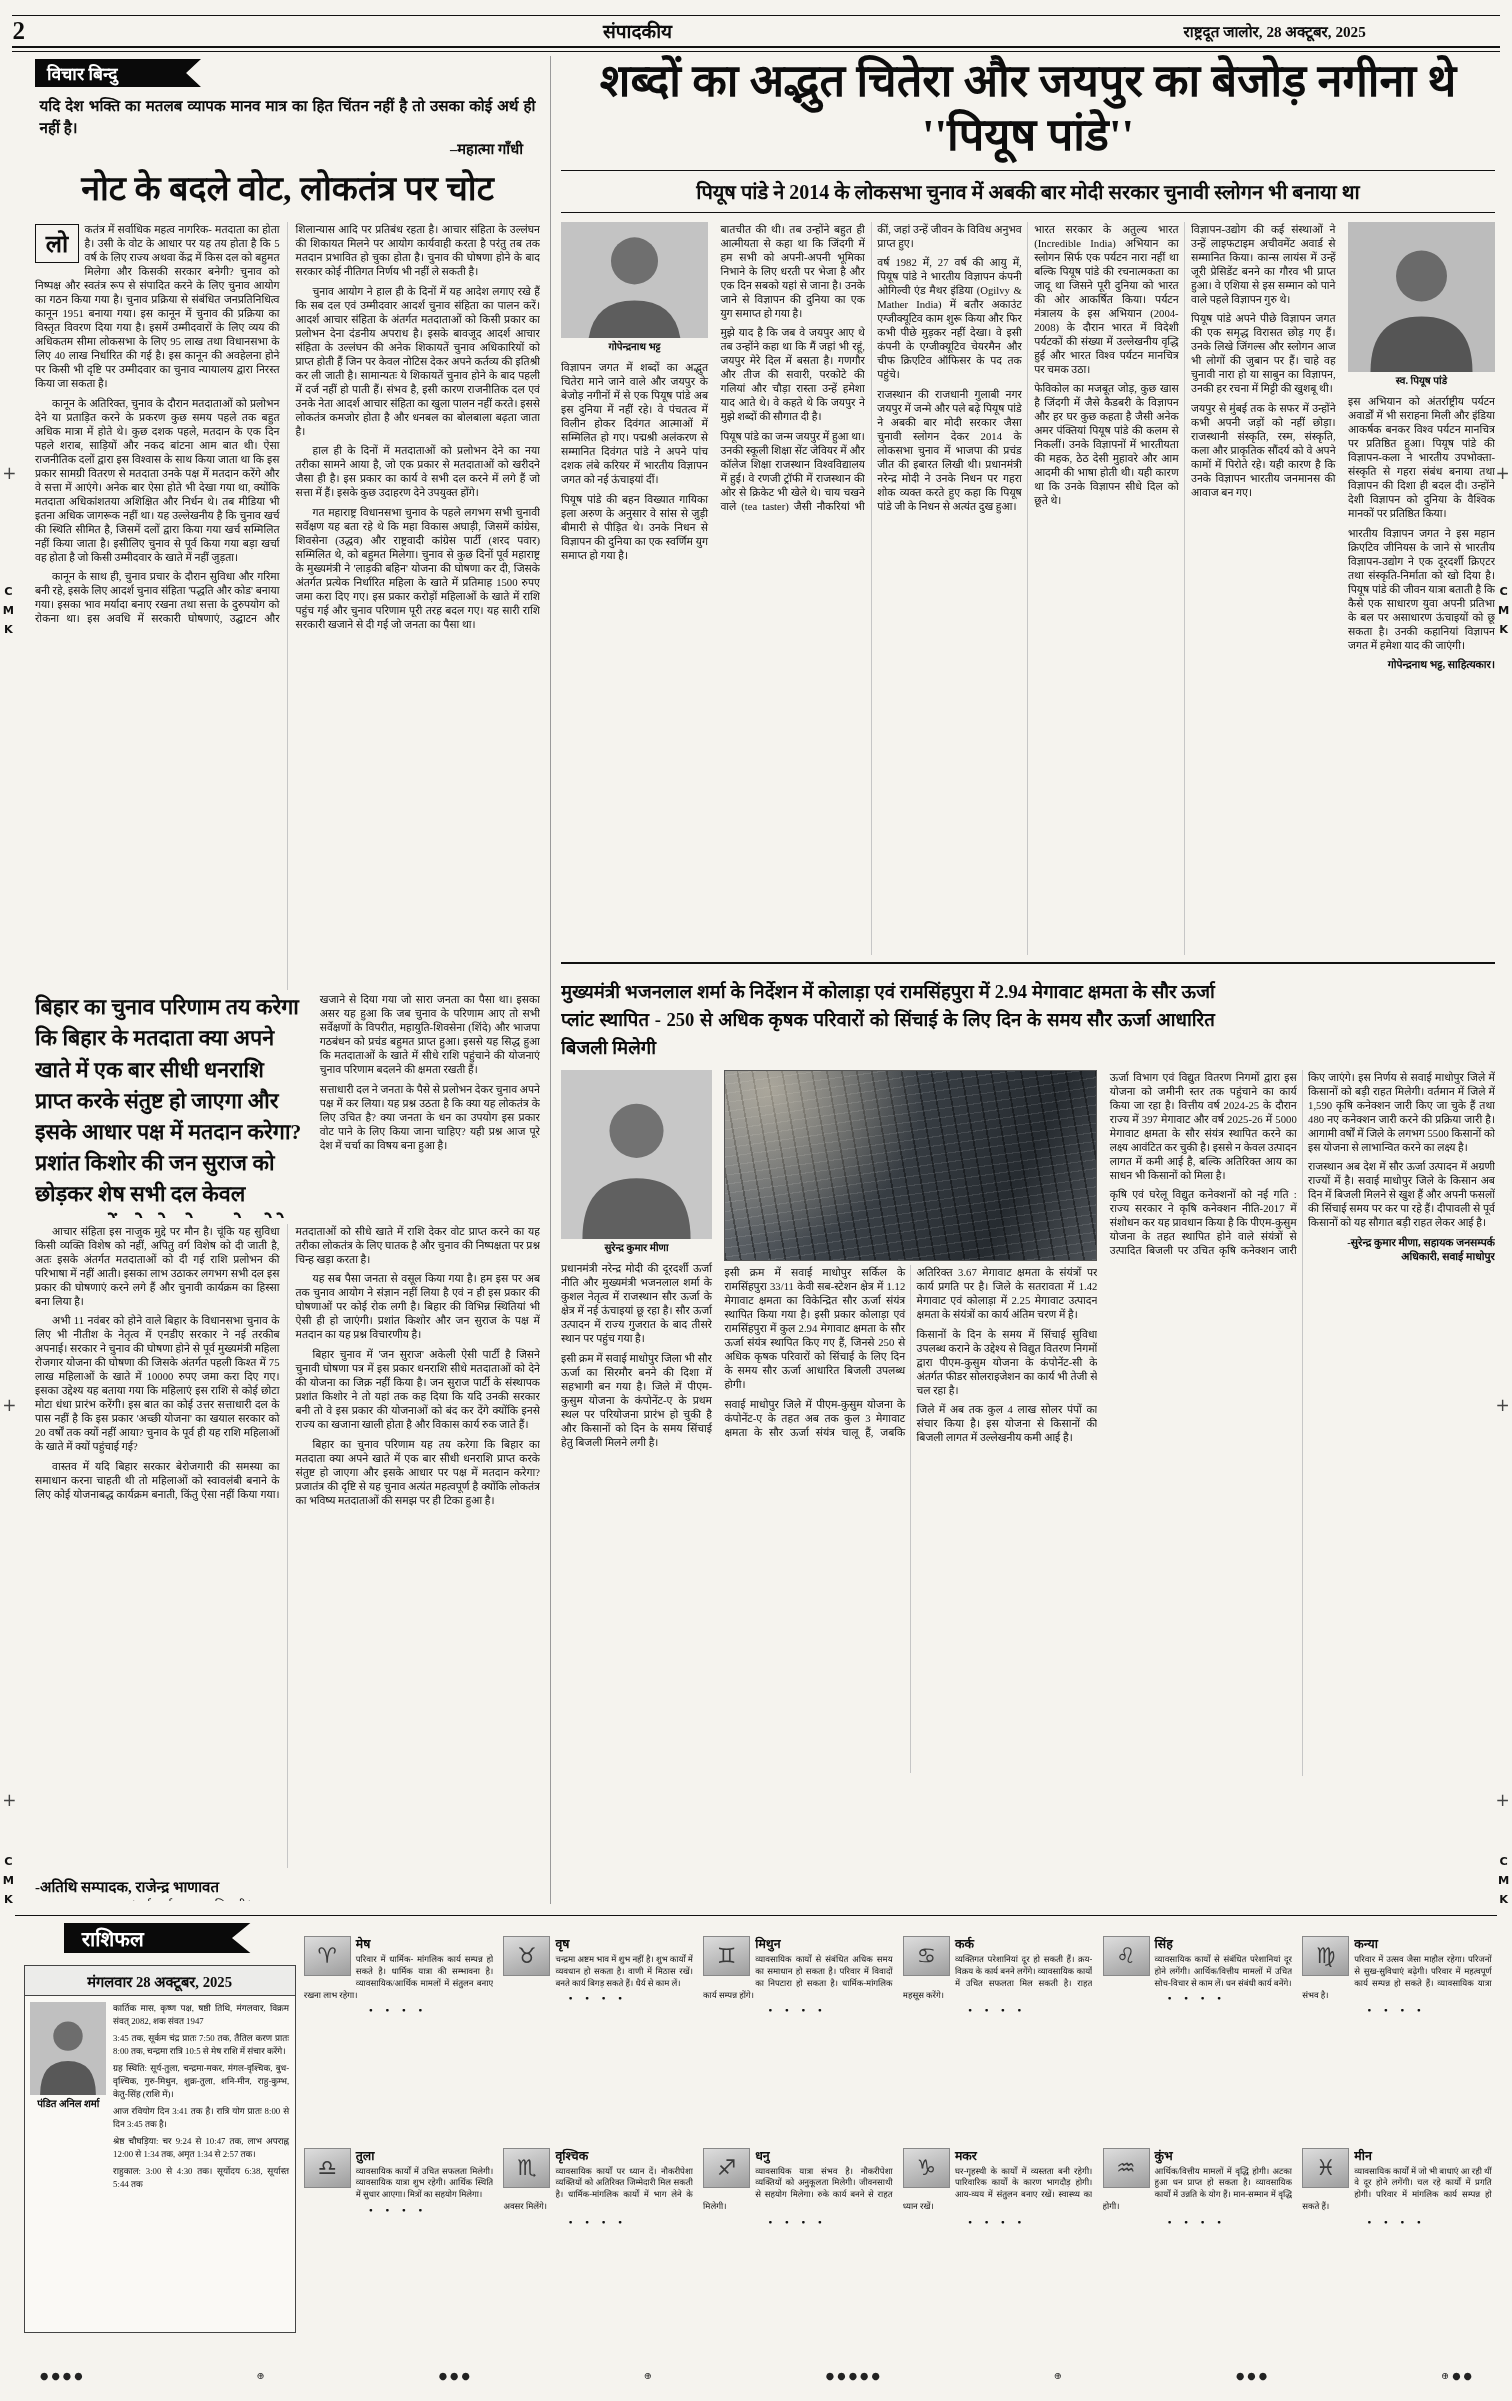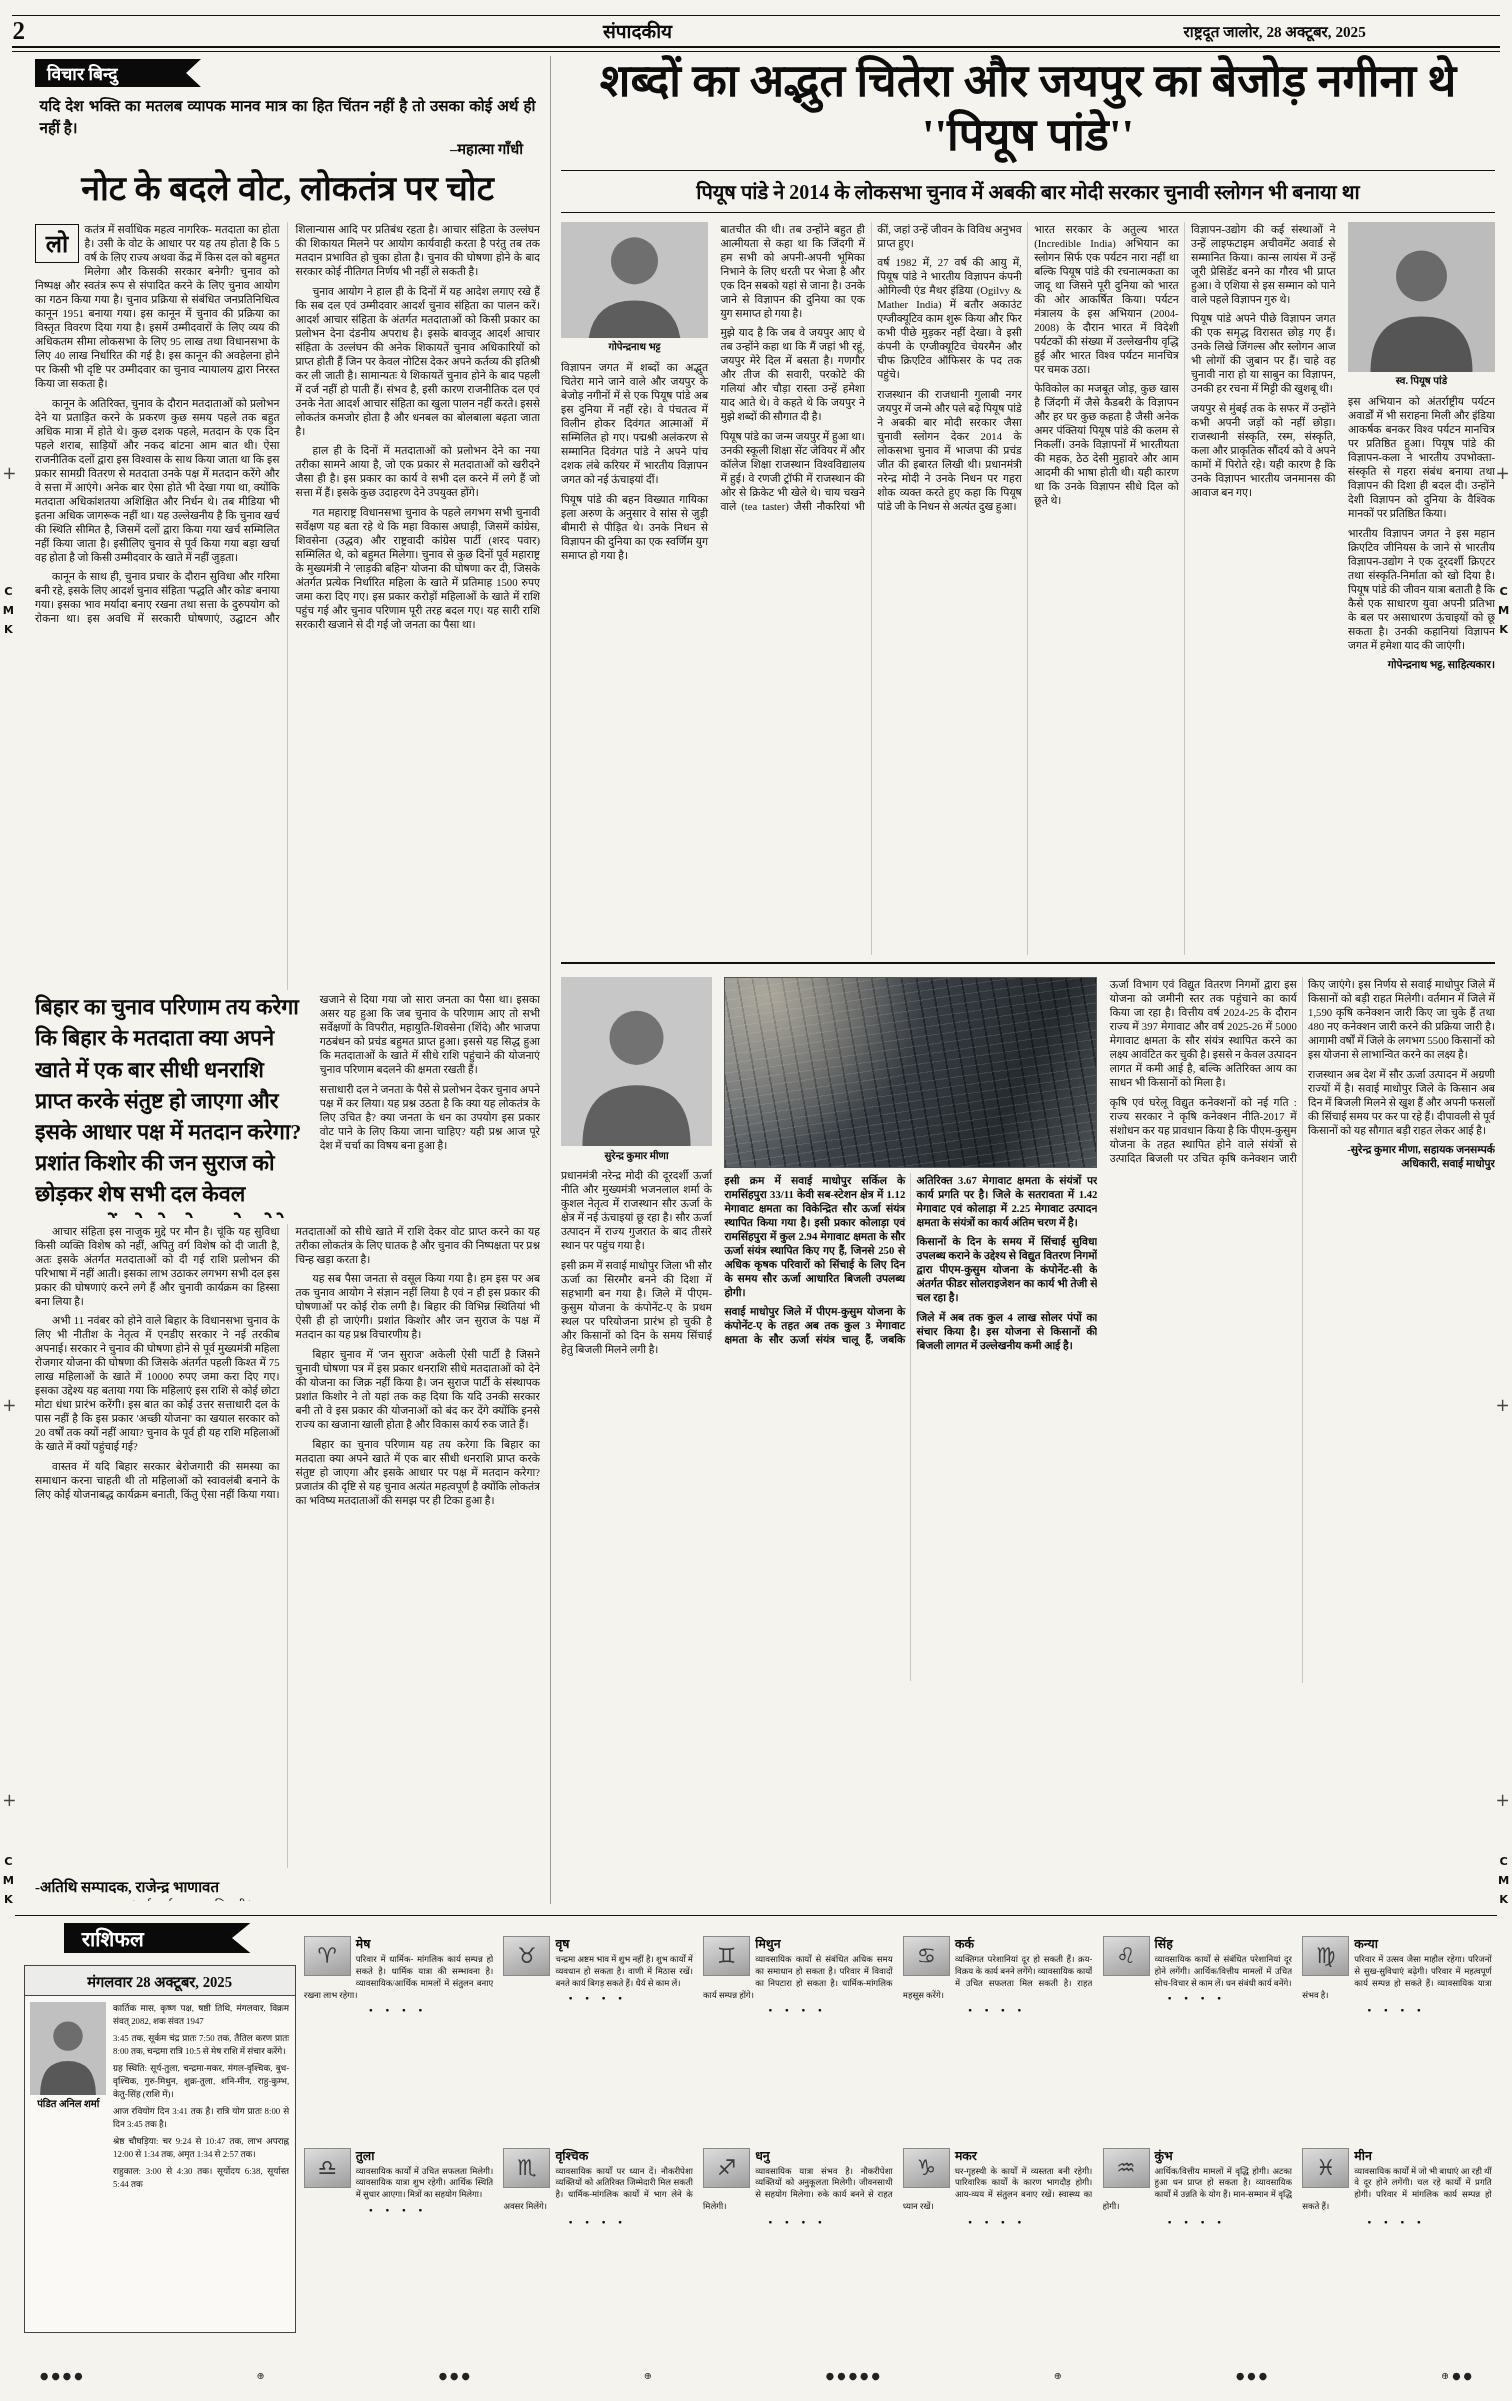--- a/index.html
+++ b/index.html
@@ -60,21 +60,21 @@
   .hdiv{left:561px;top:962px;width:934px;height:1.7px;background:#111;}
 
   
   .sarticle{left:561px;top:969px;width:934px;height:929px;overflow:hidden;}
   .s-head{font-size:41px;font-weight:bold;text-align:center;line-height:1.25;}
   .s-sub{width:70%;margin-top:9px;font-size:18.6px;font-weight:bold;line-height:1.5;text-align:justify;}
   .s-body{margin-top:8px;display:flex;gap:12.4px;height:706px;overflow:hidden;
           font-size:10.7px;line-height:14px;text-align:justify;}
   .s-c1{width:151px;flex:none;}
   .s-c1 .photo{height:169px;}
-  .s-midw{width:373px;flex:none;font-weight:bold;}
+  .s-midw{width:373px;flex:none;}
   .s-photo{height:189px;border:0.6px solid #555;
      background-image:
        radial-gradient(circle at 12% 10%, rgba(225,214,190,.55), transparent 42%),
        repeating-linear-gradient(80deg, rgba(0,0,0,.38) 0 1.7px, transparent 1.7px 14.7px),
        repeating-linear-gradient(-8deg, rgba(255,255,255,.10) 0 1.1px, transparent 1.1px 9px),
        linear-gradient(115deg,#7a7e82 0%,#3c4248 40%,#262b30 75%,#4c5156 100%);}
   .s-midtext{column-count:2;column-gap:11.3px;column-rule:0.6px solid #c6c6c6;height:508px;overflow:hidden;margin-top:4.5px;}
   .s-right{flex:1;column-count:2;column-gap:11.3px;column-rule:0.6px solid #c6c6c6;}
   .s-sig{font-weight:bold;text-align:right;font-size:10.7px;margin-top:5.6px;}
 
@@ -199,20 +199,21 @@
         <p>इस अभियान को अंतर्राष्ट्रीय पर्यटन अवार्डों में भी सराहना मिली और इंडिया आकर्षक बनकर विश्व पर्यटन मानचित्र पर प्रतिष्ठित हुआ। पियूष पांडे की विज्ञापन-कला ने भारतीय उपभोक्ता-संस्कृति से गहरा संबंध बनाया तथा विज्ञापन की दिशा ही बदल दी। उन्होंने देशी विज्ञापन को दुनिया के वैश्विक मानकों पर प्रतिष्ठित किया।</p>
         <p>भारतीय विज्ञापन जगत ने इस महान क्रिएटिव जीनियस के जाने से भारतीय विज्ञापन-उद्योग ने एक दूरदर्शी क्रिएटर तथा संस्कृति-निर्माता को खो दिया है। पियूष पांडे की जीवन यात्रा बताती है कि कैसे एक साधारण युवा अपनी प्रतिभा के बल पर असाधारण ऊंचाइयों को छू सकता है। उनकी कहानियां विज्ञापन जगत में हमेशा याद की जाएंगी।</p>
         <div class="m-sig">गोपेन्द्रनाथ भट्ट, साहित्यकार।</div>
       </div>
     </div>
   </div>
 
   <div class="abs hdiv"></div>
 
   <div class="abs sarticle">
+    <div class="s-sub">मुख्यमंत्री भजनलाल शर्मा के निर्देशन में कोलाड़ा एवं रामसिंहपुरा में 2.94 मेगावाट क्षमता के सौर ऊर्जा प्लांट स्थापित - 250 से अधिक कृषक परिवारों को सिंचाई के लिए दिन के समय सौर ऊर्जा आधारित बिजली मिलेगी</div>
     <div class="s-body">
       <div class="s-c1">
         <div class="photo">
           <svg viewBox="0 0 100 100" preserveAspectRatio="xMidYMid slice">
             <rect width="100" height="100" fill="#c7c7c7"></rect>
             <circle cx="50" cy="36" r="16" fill="#727272"></circle>
             <path d="M18 100 Q18 64 50 64 Q82 64 82 100 Z" fill="#606060"></path>
           </svg>
         </div>
         <div class="caption">सुरेन्द्र कुमार मीणा</div>

